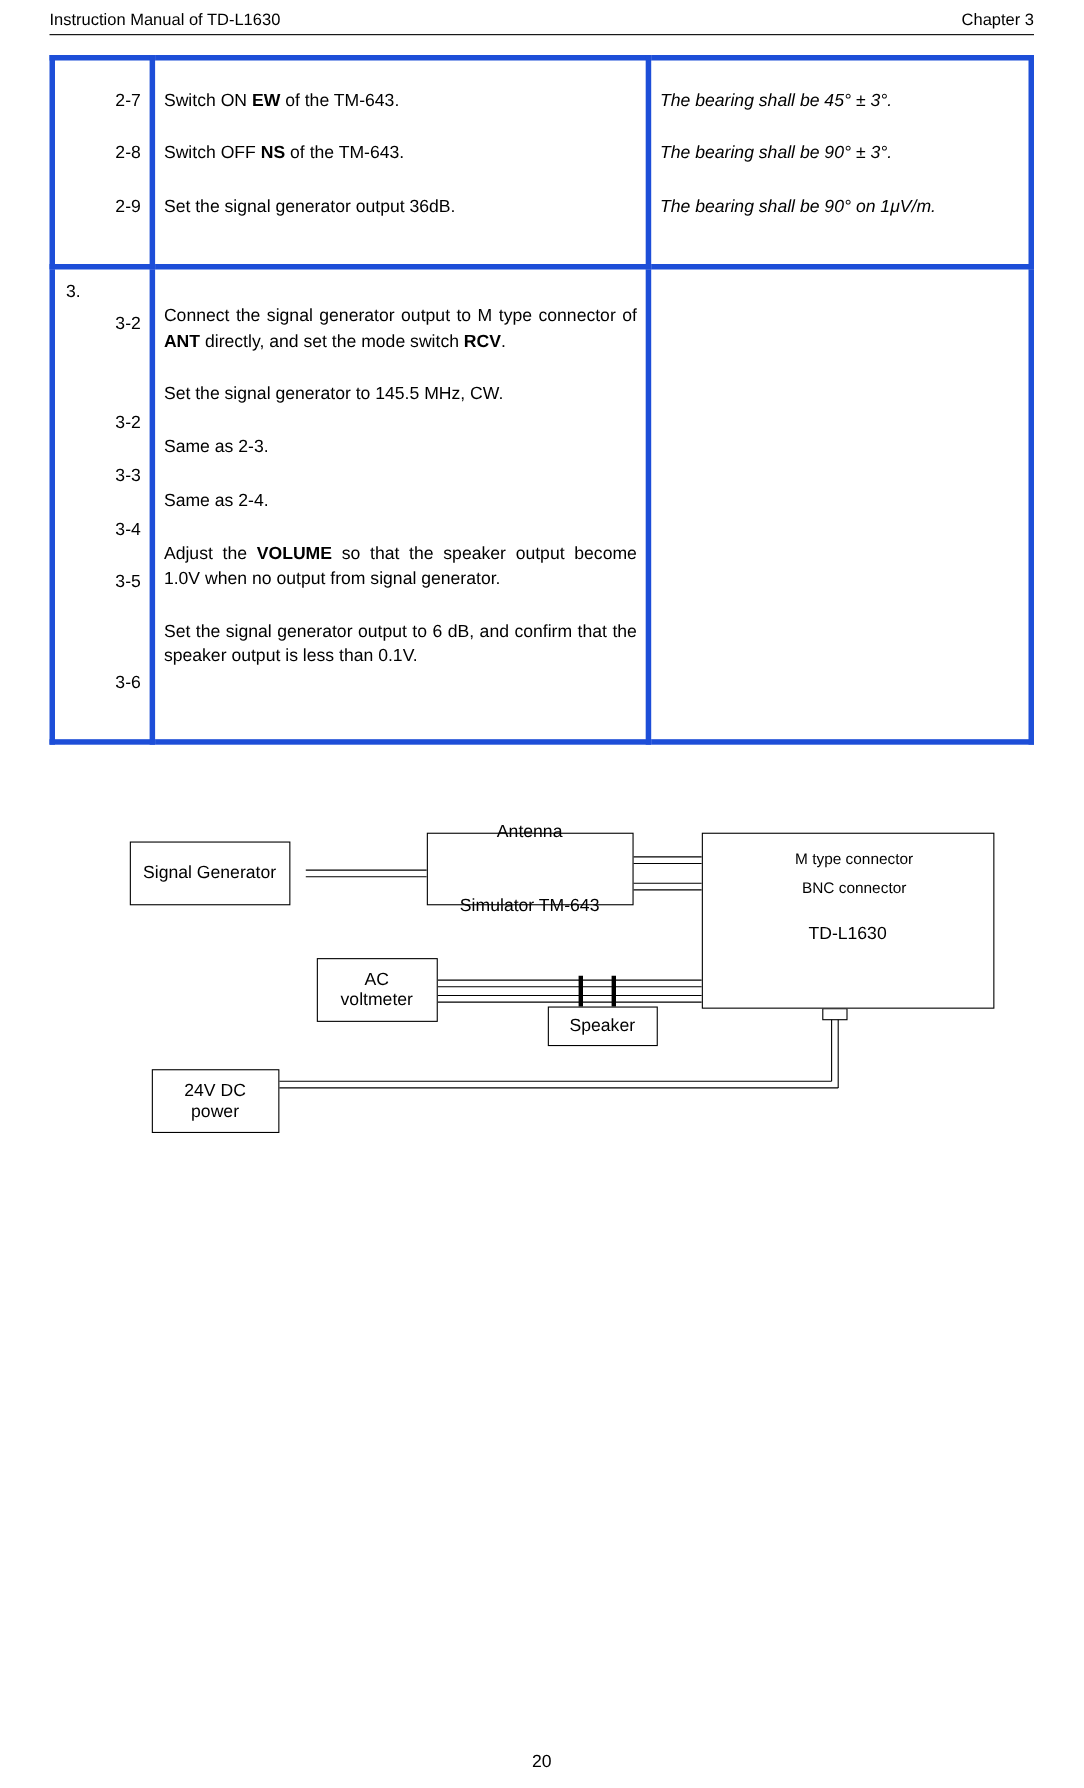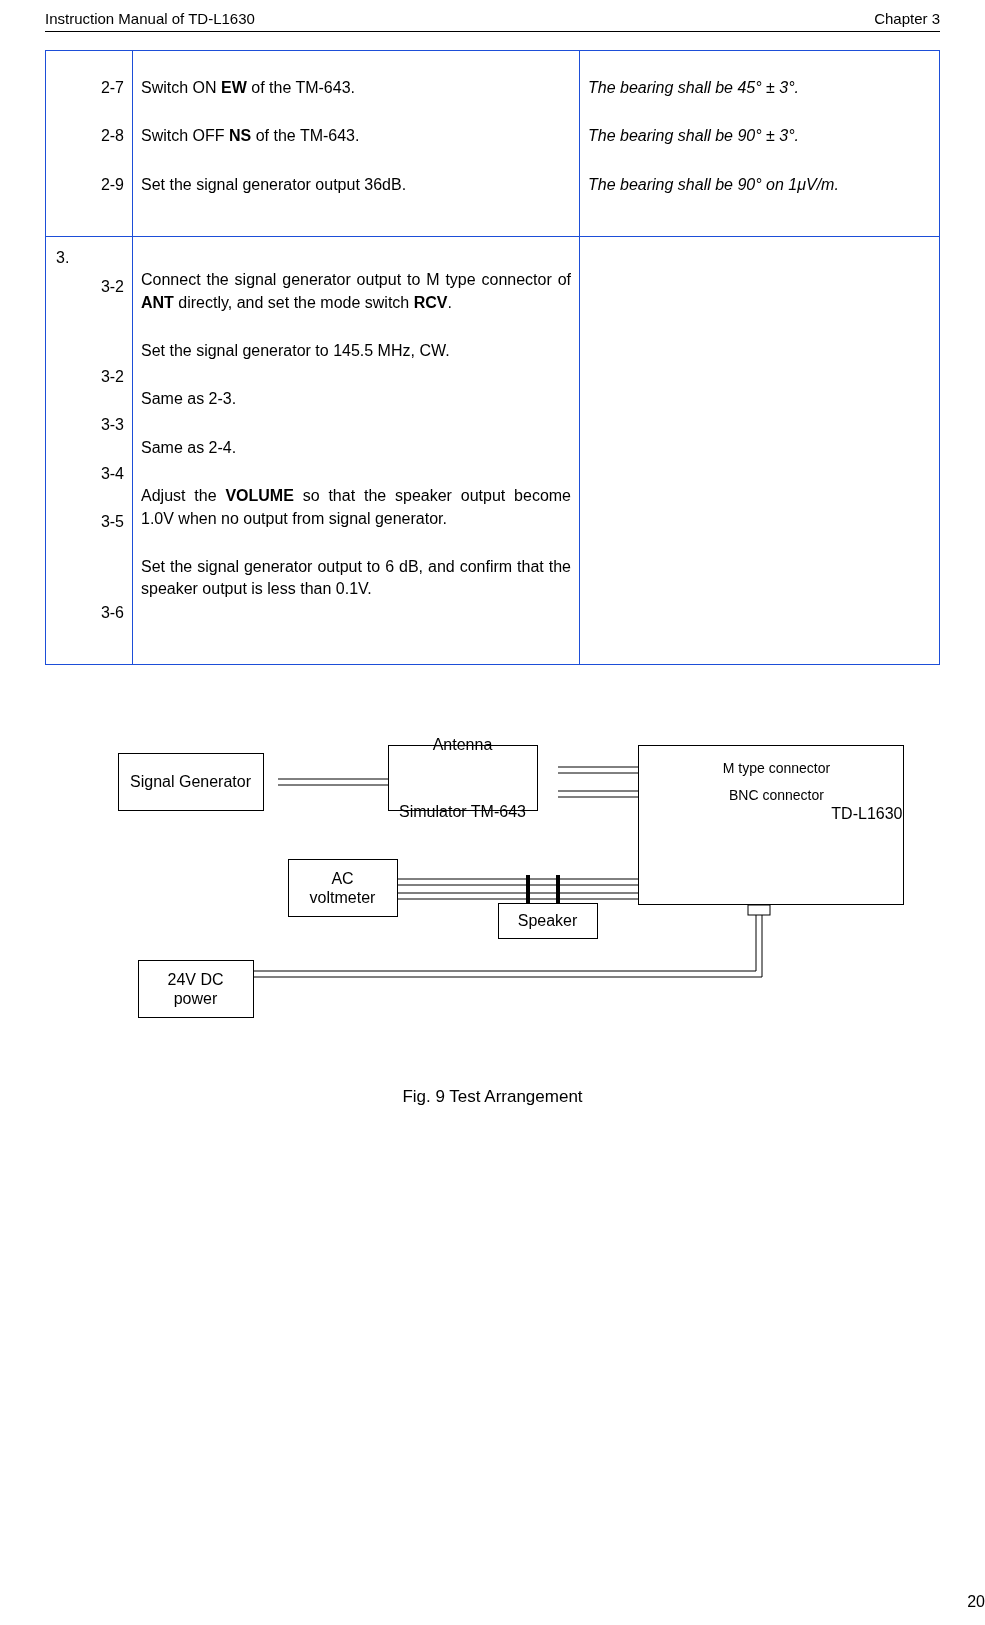--- a/index.html
+++ b/index.html
@@ -25,21 +25,21 @@
     border-bottom: 1.5px solid #000;
     padding-bottom: 2px;
     margin-bottom: 18px;
   }
   table.proc {
     border-collapse: collapse;
     width: 100%;
     margin-bottom: 40px;
   }
   table.proc td {
-    border: 1px solid #1d4ed8;
+    border: 5px solid #1d4ed8;
     vertical-align: top;
     padding: 10px 8px 14px 8px;
   }
   .col-num { width: 70px; text-align: right; padding-right: 6px;}
   .col-proc { width: 430px; }
   .col-judge { width: auto; font-style: italic; }
   .justify { text-align: justify; }
   .bold { font-weight: bold; }
   .diagram-wrap {
     position: relative;
@@ -70,21 +70,21 @@
   }
   .fig-caption {
     text-align: center;
     font-size: 17px;
     margin-top: 50px;
   }
   .page-num {
     position: absolute;
     bottom: 12px;
     left: 0; right: 0;
-    text-align: right;
+    text-align: center;
     font-size: 16px;
   }
   .spaced { margin-bottom: 26px; }
 </style>
 </head>
 <body>
 
 <div class="page">
 
   <div class="header">
@@ -172,45 +172,44 @@
       <line x1="130" y1="226" x2="648" y2="226" stroke="#000" stroke-width="1"></line>
       <line x1="130" y1="232" x2="654" y2="232" stroke="#000" stroke-width="1"></line>
       <line x1="648" y1="170" x2="648" y2="226" stroke="#000" stroke-width="1"></line>
       <line x1="654" y1="170" x2="654" y2="232" stroke="#000" stroke-width="1"></line>
     </svg>
 
     <div class="box" style="left:10px; top:8px; width:146px; height:58px;">
       <span>Signal Generator</span>
     </div>
 
-    <div class="box" style="left:280px; top:0px; width:150px; height:66px; flex-direction:column;gap:48px;">
+    <div class="box" style="left:280px; top:0px; width:188px; height:66px; flex-direction:column;gap:48px;">
       <span>Antenna</span>
       <span>Simulator TM-643</span>
     </div>
 
     <div class="box" style="left:530px; top:0px; width:266px; height:160px; align-items:flex-start; justify-content:flex-start; padding:6px 0 0 0;">
       <div style="width:100%;">
         <div class="lbl" style="position:static; padding-left:12px; margin-top:8px;">M type connector</div>
         <div class="lbl" style="position:static; padding-left:12px; margin-top:10px;">BNC connector</div>
-        <div style="text-align:right; font-size:16px;">TD-L1630</div>
+        <div style="text-align:center; margin-top:24px; font-size:16px;">TD-L1630</div>
       </div>
     </div>
 
     <div class="box" style="left:180px; top:114px; width:110px; height:58px; flex-direction:column;">
       <span>AC</span>
       <span>voltmeter</span>
     </div>
 
     <div class="box" style="left:390px; top:158px; width:100px; height:36px;">
       <span>Speaker</span>
     </div>
 
     <div class="box" style="left:30px; top:215px; width:116px; height:58px; flex-direction:column;">
       <span>24V DC</span>
       <span>power</span>
     </div>
 
   </div>
 
-  <div class="fig-caption">Fig. 9   Test Arrangement</div>
 
   <div class="page-num">20</div>
 </div>
 
 </body></html>

